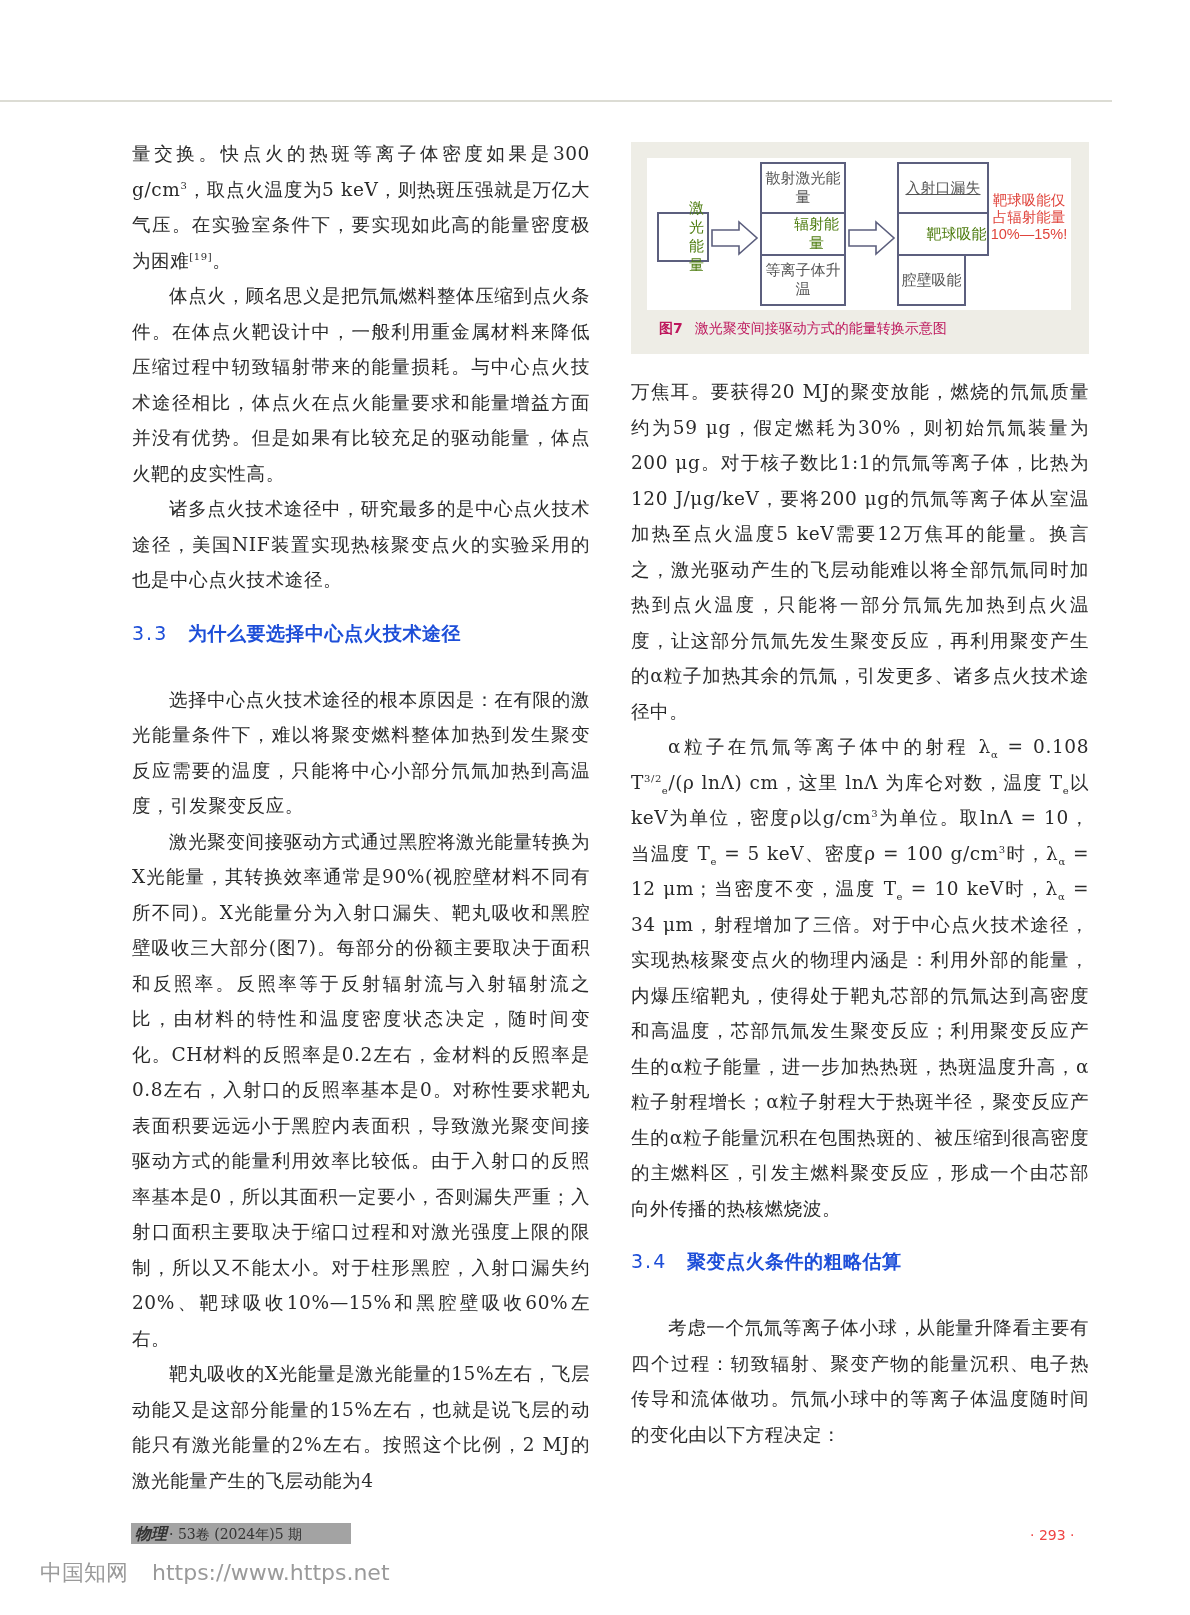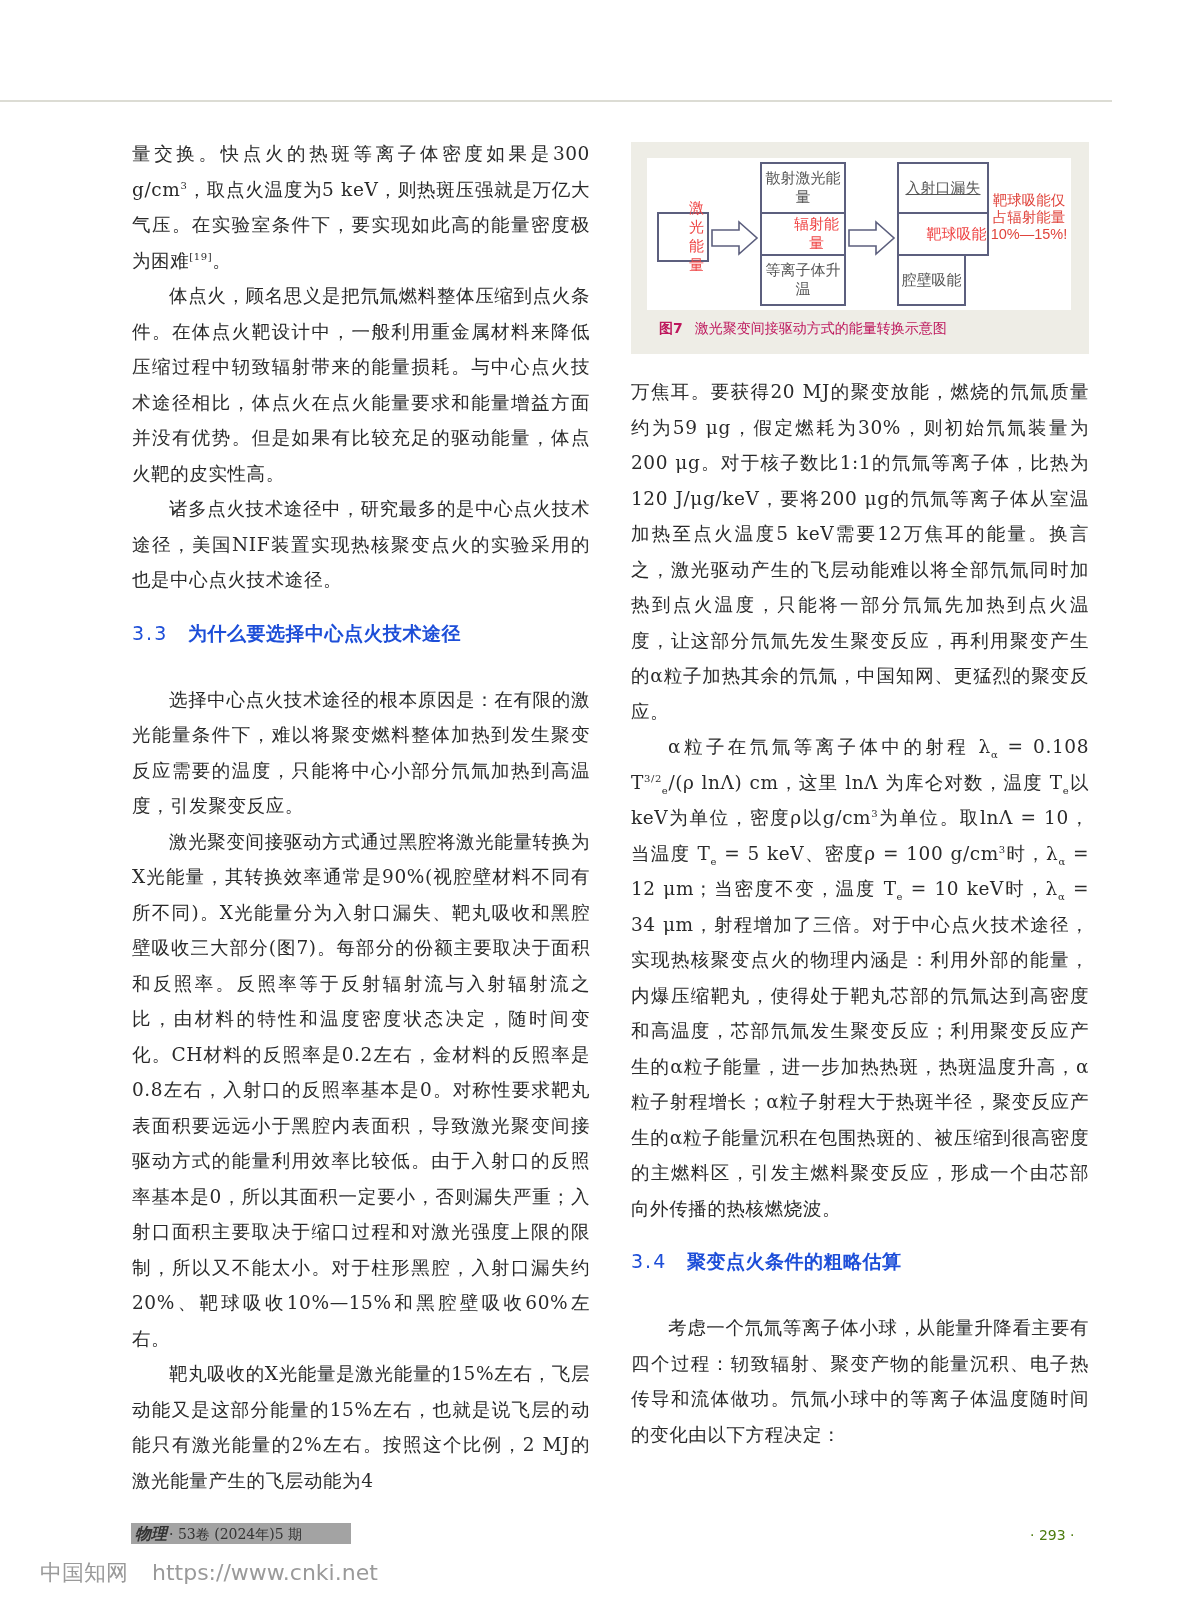--- a/index.html
+++ b/index.html
@@ -16,33 +16,33 @@
   .sec-num { display: inline-block; width: 56px; font-weight: normal; letter-spacing: 2px; }
   sup { font-size: 10px; line-height: 0; }
   sub { font-size: 10px; line-height: 0; }
 
   
   .figure { position: absolute; left: 631px; top: 142px; width: 458px; height: 212px; background: #eeede6; }
   .fig-canvas { position: absolute; left: 16px; top: 16px; width: 424px; height: 152px; background: #ffffff; }
   .fbox { position: absolute; border: 2px solid #5c5f7e; background: #fff; box-sizing: border-box;
           display: flex; align-items: center; justify-content: center; text-align: center;
           font-size: 15px; line-height: 19px; color: #555; font-family: "DejaVu Sans", "Liberation Sans", sans-serif; }
-  .fbox.red { color: #ef4444; padding-left: 27px; }
+  .fbox.red { color: #4d7c0f; padding-left: 27px; }
   .fig-note { position: absolute; left: 340px; top: 34px; width: 84px; color: #e0443c; font-size: 14.5px; line-height: 17px;
               font-family: Liberation Sans, sans-serif; text-align: center; }
   .fig-arrow { position: absolute; }
   .fig-caption { position: absolute; left: 28px; top: 178px; font-size: 14px; color: #be185d;
                  font-family: "DejaVu Sans", "Liberation Sans", sans-serif; }
   .fig-caption b { margin-right: 12px; }
 
   
   .footer-journal { position: absolute; left: 131px; top: 1523px; width: 220px; height: 21px; background: #a3a3a3;
                     font-size: 14px; line-height: 21px; color: #333; }
   .footer-journal .logo { font-weight: bold; font-style: italic; font-size: 16px; margin-right: 2px; padding-left: 4px; }
-  .page-num { position: absolute; left: 1030px; top: 1527px; font-size: 14px; color: #4d7c0f;
+  .page-num { position: absolute; left: 1030px; top: 1527px; font-size: 14px; color: #ef4444;
               font-family: "DejaVu Sans", "Liberation Sans", sans-serif; }
   .watermark { position: absolute; left: 40px; top: 1558px; font-size: 22px; color: #9a9a9a;
                font-family: "DejaVu Sans", "Liberation Sans", sans-serif; }
   .watermark .url { margin-left: 24px; }
 </style>
 </head>
 <body>
 
 <div class="header-rule"></div>
 
@@ -70,21 +70,21 @@
     </svg>
     <div class="fbox" style="left:250px; top:4px; width:92px; height:52px;text-decoration:underline;">入射口漏失</div>
     <div class="fbox red" style="left:250px; top:54px; width:92px; height:44px;">靶球吸能</div>
     <div class="fbox" style="left:250px; top:96px; width:69px; height:52px;">腔壁吸能</div>
     <div class="fig-note">靶球吸能仅占辐射能量10%—15%!</div>
   </div>
   <div class="fig-caption"><b>图7</b><span>激光聚变间接驱动方式的能量转换示意图</span></div>
 </div>
 
 <div class="col col-right">
-  <p>万焦耳。要获得20 MJ的聚变放能，燃烧的氘氚质量约为59 μg，假定燃耗为30%，则初始氘氚装量为200 μg。对于核子数比1:1的氘氚等离子体，比热为120 J/μg/keV，要将200 μg的氘氚等离子体从室温加热至点火温度5 keV需要12万焦耳的能量。换言之，激光驱动产生的飞层动能难以将全部氘氚同时加热到点火温度，只能将一部分氘氚先加热到点火温度，让这部分氘氚先发生聚变反应，再利用聚变产生的α粒子加热其余的氘氚，中国知网、更猛烈的聚变反应。</p>
+  <p>万焦耳。要获得20 MJ的聚变放能，燃烧的氘氚质量约为59 μg，假定燃耗为30%，则初始氘氚装量为200 μg。对于核子数比1:1的氘氚等离子体，比热为120 J/μg/keV，要将200 μg的氘氚等离子体从室温加热至点火温度5 keV需要12万焦耳的能量。换言之，激光驱动产生的飞层动能难以将全部氘氚同时加热到点火温度，只能将一部分氘氚先加热到点火温度，让这部分氘氚先发生聚变反应，再利用聚变产生的α粒子加热其余的氘氚，引发更多、诸多点火技术途径中。</p>
   <p class="indent"><span>α粒子在氘氚等离子体中的射程 λ</span><sub>α</sub><span> = 0.108 T</span><sup>3/2</sup><sub>e</sub><span>/(ρ lnΛ) cm，这里 lnΛ 为库仑对数，温度 T</span><sub>e</sub><span>以keV为单位，密度ρ以g/cm</span><sup>3</sup><span>为单位。取lnΛ = 10，当温度 T</span><sub>e</sub><span> = 5 keV、密度ρ = 100 g/cm</span><sup>3</sup><span>时，λ</span><sub>α</sub><span> = 12 μm；当密度不变，温度 T</span><sub>e</sub><span> = 10 keV时，λ</span><sub>α</sub><span> = 34 μm，射程增加了三倍。对于中心点火技术途径，实现热核聚变点火的物理内涵是：利用外部的能量，内爆压缩靶丸，使得处于靶丸芯部的氘氚达到高密度和高温度，芯部氘氚发生聚变反应；利用聚变反应产生的α粒子能量，进一步加热热斑，热斑温度升高，α粒子射程增长；α粒子射程大于热斑半径，聚变反应产生的α粒子能量沉积在包围热斑的、被压缩到很高密度的主燃料区，引发主燃料聚变反应，形成一个由芯部向外传播的热核燃烧波。</span></p>
   <p class="sec-title" style="margin-top:26px;"><span class="sec-num">3.4</span><span>聚变点火条件的粗略估算</span></p>
   <p class="indent">考虑一个氘氚等离子体小球，从能量升降看主要有四个过程：轫致辐射、聚变产物的能量沉积、电子热传导和流体做功。氘氚小球中的等离子体温度随时间的变化由以下方程决定：</p>
 </div>
 
 <div class="footer-journal"><span class="logo">物理</span><span>· 53卷 (2024年)5 期</span></div>
 <div class="page-num">· 293 ·</div>
-<div class="watermark"><span>中国知网</span><span class="url">https://www.cnki.net</span></div>
+<div class="watermark"><span>中国知网</span><span class="url">https://www.https.net</span></div>
 
 </body></html>

